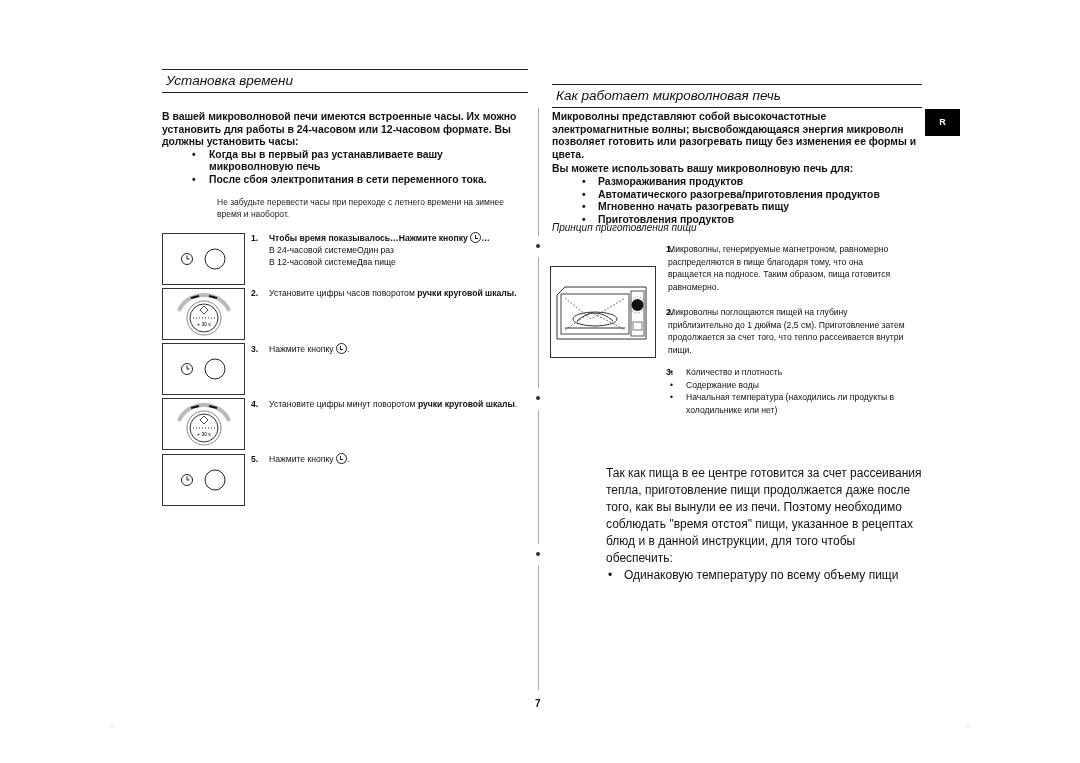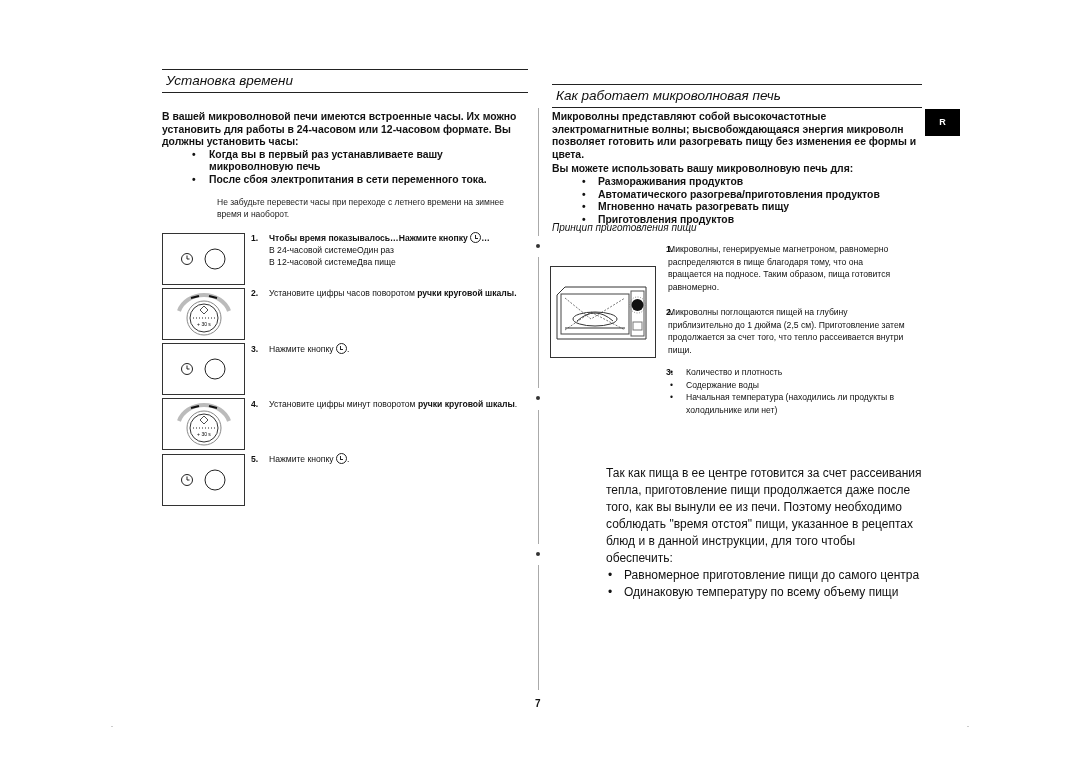--- a/index.html
+++ b/index.html
@@ -155,21 +155,20 @@
   <span class="r-num" style="top:367px;">3.</span>
   <div class="r-txt" style="top:366px;">
     <div class="rb"><span>Количество и плотность</span></div>
     <div class="rb"><span>Содержание воды</span></div>
     <div class="rb"><span>Начальная температура (находились ли продукты в холодильнике или нет)</span></div>
   </div>
 </div>
 
 <div class="abs" style="left:606px; top:465px; width:318px; font-size:12px; line-height:17px;">
   <div>Так как пища в ее центре готовится за счет рассеивания тепла, приготовление пищи продолжается даже после того, как вы вынули ее из печи. Поэтому необходимо соблюдать "время отстоя" пищи, указанное в рецептах блюд и в данной инструкции, для того чтобы обеспечить:</div>
-  <div class="rb"><span>Равномерное приготовление пищи до самого центра</span></div>
   <div class="rb"><span>Одинаковую температуру по всему объему пищи</span></div>
 </div>
 
 <div class="abs" style="left:925px; top:109px; width:35px; height:27px; background:#000; color:#fff; font-weight:bold; font-size:9px; text-align:center; line-height:27px;">R</div>
 
 <div class="abs" style="left:535px; top:698px; font-size:10px; font-weight:bold;">7</div>
 
 <div class="abs" style="left:111px; top:726px; width:2px; height:1px; background:#ccc;"></div>
 <div class="abs" style="left:967px; top:726px; width:2px; height:1px; background:#ccc;"></div>
 

